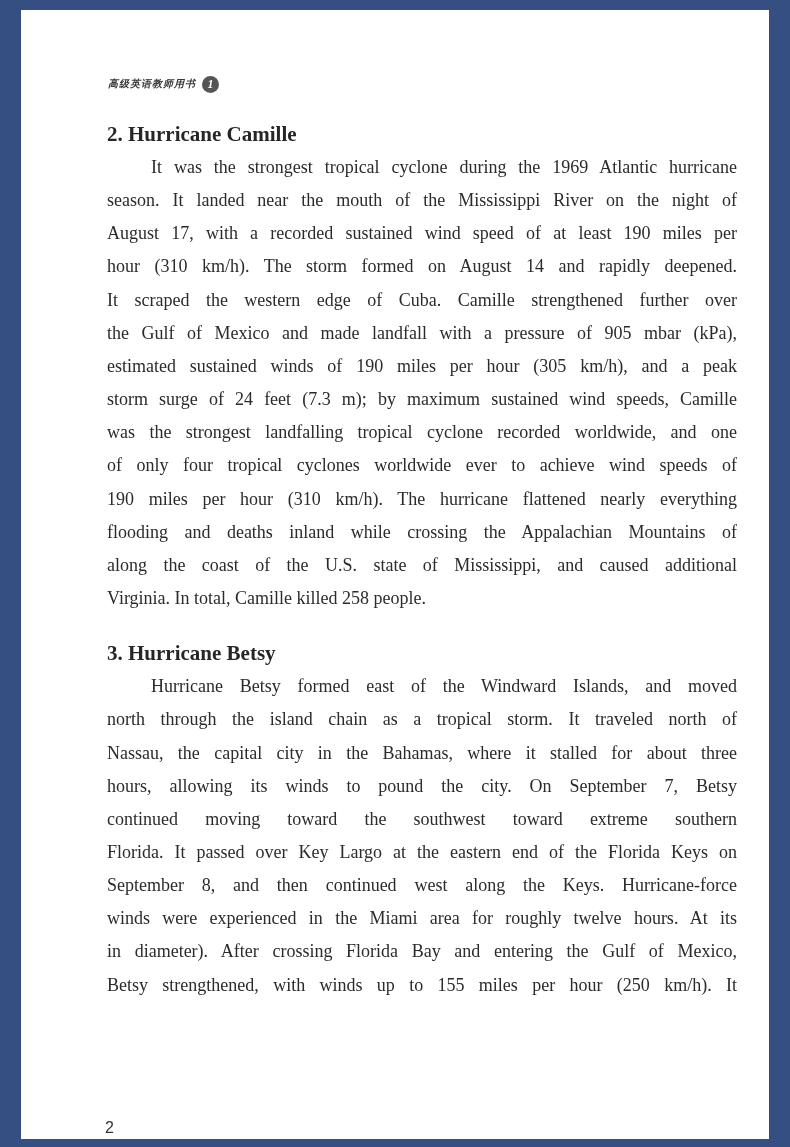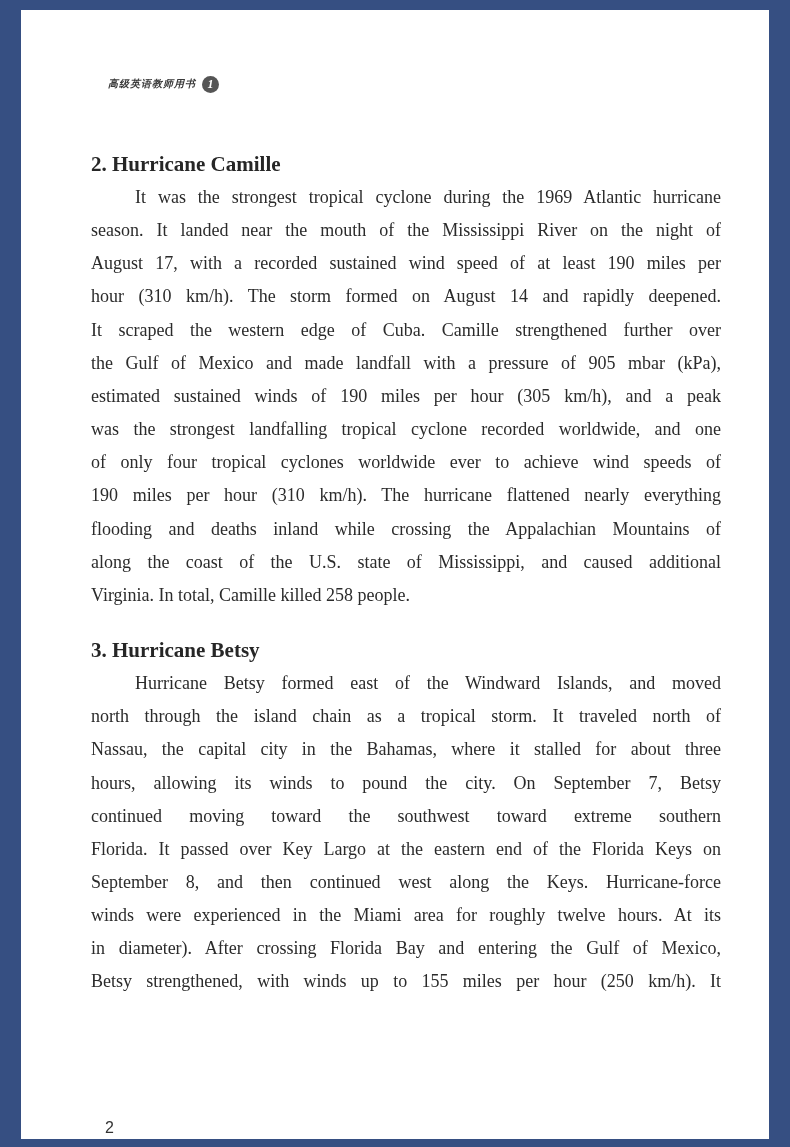--- a/index.html
+++ b/index.html
@@ -47,26 +47,25 @@
       color: #ffffff;
       font-family: "Liberation Serif", serif;
       font-style: italic;
       font-weight: bold;
       font-size: 12px;
       line-height: 17px;
       text-align: center;
     }
     .content {
       position: absolute;
-      left: 70px;
+      left: 86px;
       top: 108px;
       width: 630px;
       font-family: "Liberation Serif", serif;
       color: #2b2b2b;
-      margin-top: 30px;
     }
     .section-heading {
       font-family: "Liberation Serif", serif;
       font-weight: bold;
       font-size: 21px;
       line-height: 33px;
       margin: 0;
       color: #262626;
     }
     .line {
@@ -113,20 +112,21 @@
     <section>
       <h2 class="section-heading">2. Hurricane Camille</h2>
       <div class="para-wrap">
         <span class="line first">It was the strongest tropical cyclone during the 1969 Atlantic hurricane</span>
         <span class="line">season. It landed near the mouth of the Mississippi River on the night of</span>
         <span class="line">August 17, with a recorded sustained wind speed of at least 190 miles per</span>
         <span class="line">hour (310 km/h). The storm formed on August 14 and rapidly deepened.</span>
         <span class="line">It scraped the western edge of Cuba. Camille strengthened further over</span>
         <span class="line">the Gulf of Mexico and made landfall with a pressure of 905 mbar (kPa),</span>
         <span class="line">estimated sustained winds of 190 miles per hour (305 km/h), and a peak</span>
+        <span class="line">storm surge of 24 feet (7.3 m); by maximum sustained wind speeds, Camille</span>
         <span class="line">was the strongest landfalling tropical cyclone recorded worldwide, and one</span>
         <span class="line">of only four tropical cyclones worldwide ever to achieve wind speeds of</span>
         <span class="line">190 miles per hour (310 km/h). The hurricane flattened nearly everything</span>
         <span class="line">flooding and deaths inland while crossing the Appalachian Mountains of</span>
         <span class="line">along the coast of the U.S. state of Mississippi, and caused additional</span>
         <span class="line last">Virginia. In total, Camille killed 258 people.</span>
       </div>
     </section>
 
     <div class="gap"></div>

